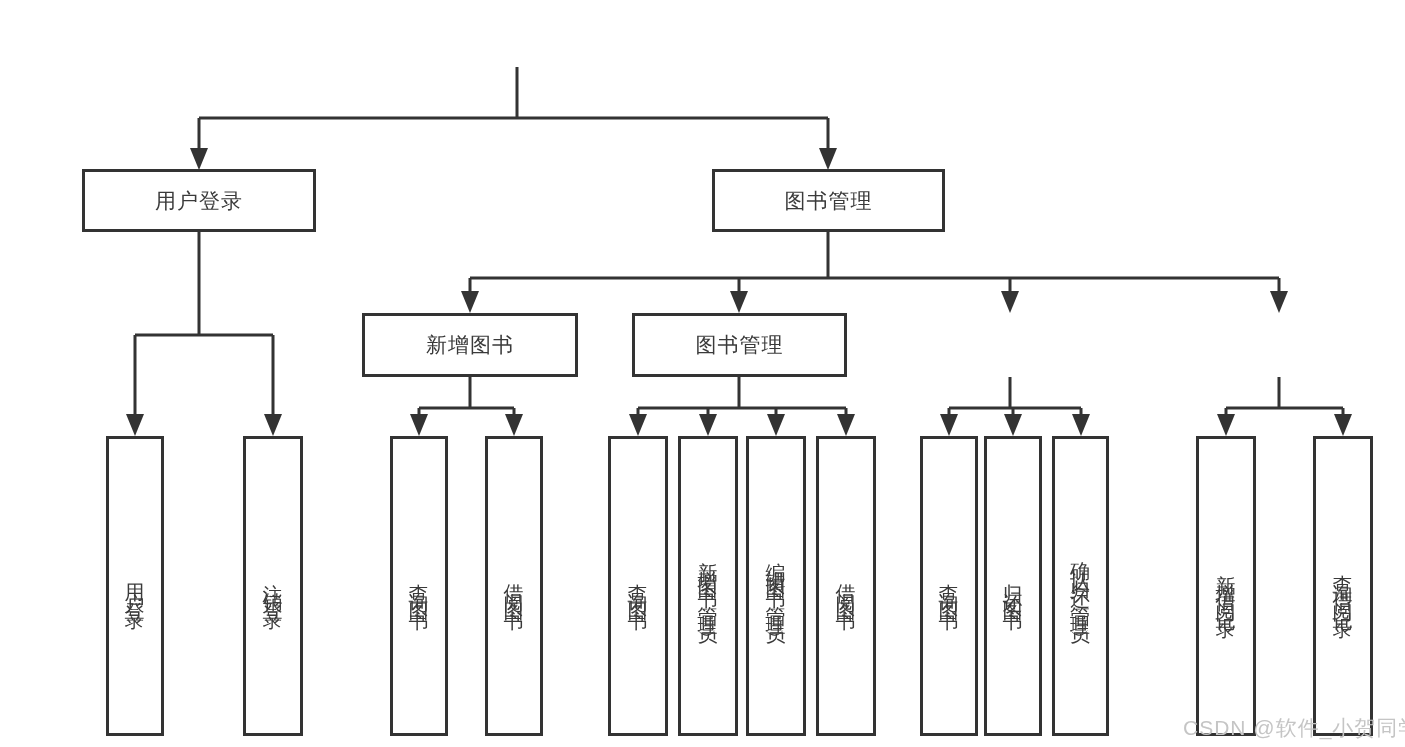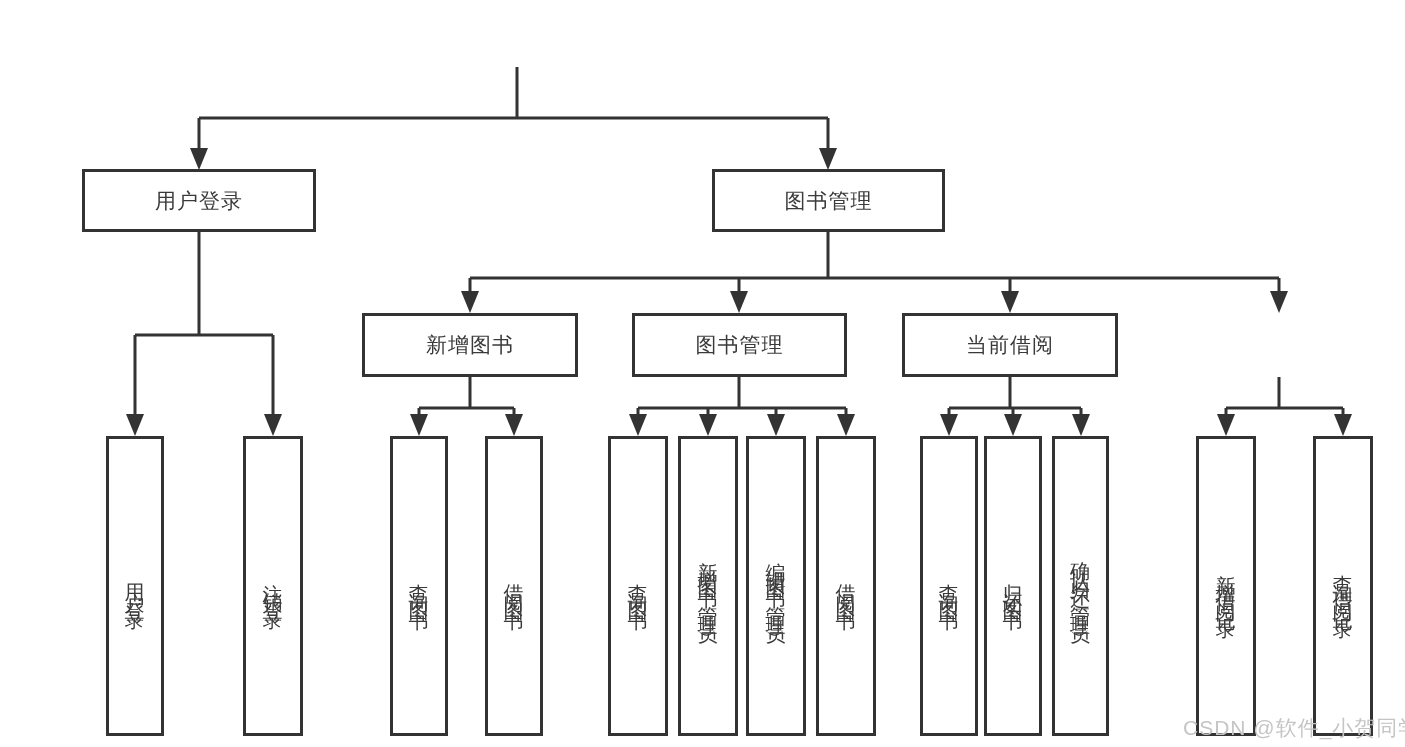--- a/index.html
+++ b/index.html
@@ -111,23 +111,20 @@
   <div class="node hnode" style="left:712px; top:169px; width:233px; height:63px;">
     <span>图书管理</span>
   </div>
 
   <div class="node hnode" style="left:362px; top:313px; width:216px; height:64px;">
     <span>新增图书</span>
   </div>
   <div class="node hnode" style="left:632px; top:313px; width:215px; height:64px;">
     <span>图书管理</span>
   </div>
-  <div class="node hnode" style="left:902px; top:313px; width:216px; height:64px;">
-    <span>当前借阅</span>
-  </div>
 
   <div class="node vnode" style="left:106px; width:58px;">
     <span>用户登录</span>
   </div>
   <div class="node vnode" style="left:243px; width:60px;">
     <span>注销登录</span>
   </div>
 
   <div class="node vnode" style="left:390px; width:58px;">
     <span>查询图书</span>

